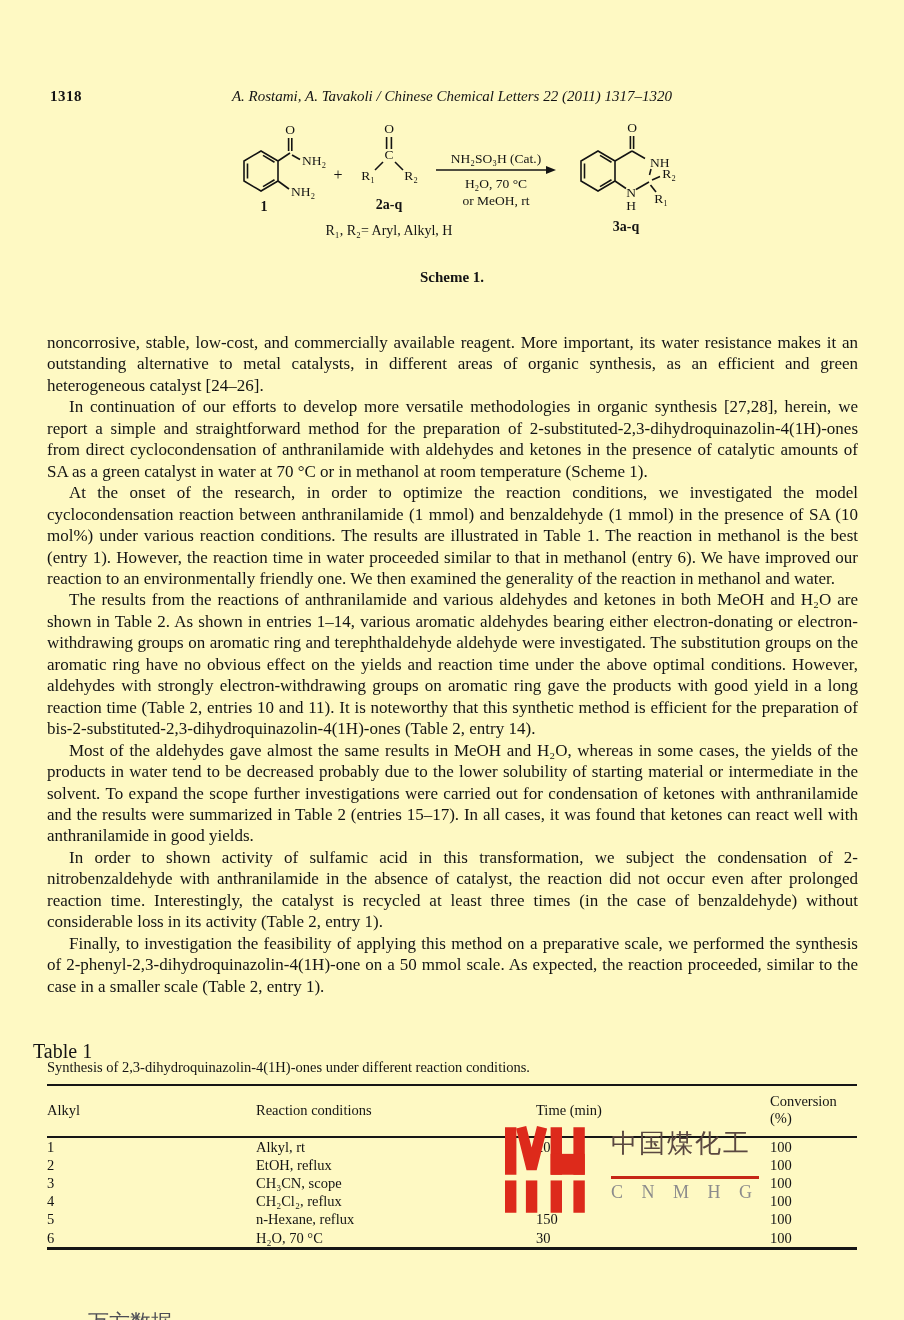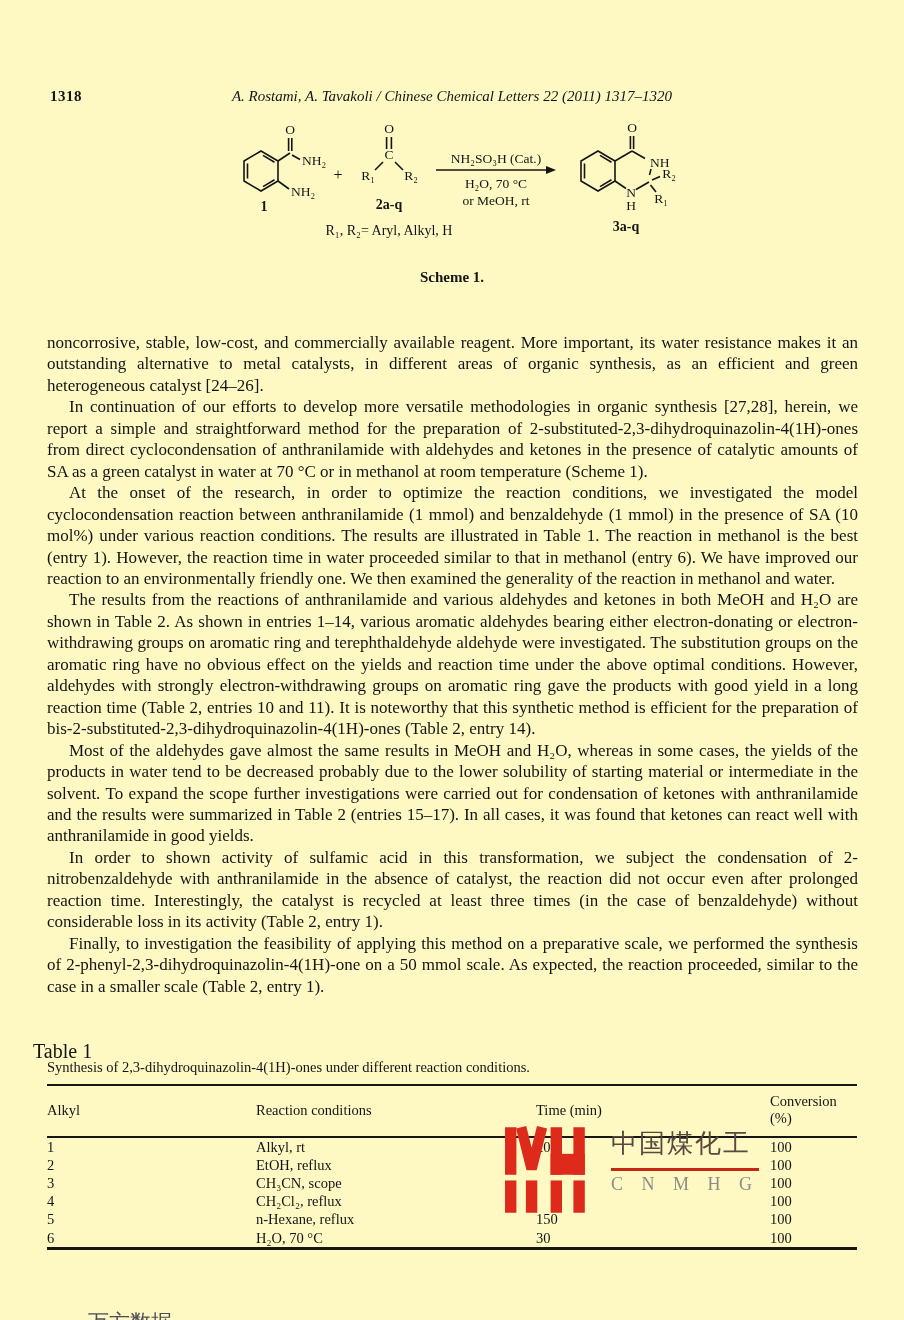--- a/index.html
+++ b/index.html
@@ -23,21 +23,21 @@
   .tbl-label{position:absolute;left:33px;top:1040px;font-size:20px;}
   .tbl-caption{position:absolute;left:47px;top:1059px;font-size:14.5px;}
   table.t1{position:absolute;left:47px;top:1084px;width:810px;border-collapse:collapse;table-layout:fixed;
     border-top:2.5px solid #161616;border-bottom:3.5px solid #161616;font-size:14.5px;}
   table.t1 col.c1{width:209px;} table.t1 col.c2{width:280px;} table.t1 col.c3{width:234px;} table.t1 col.c4{width:87px;}
   table.t1 th{font-weight:normal;text-align:left;padding:7px 0 9px 0;border-bottom:2px solid #161616;font-size:14.5px;}
   table.t1 td{padding:0;height:18.2px;vertical-align:middle;text-align:left;font-size:14.5px;}
   
   .watermark{position:absolute;left:505px;top:1126px;display:flex;align-items:flex-start;}
   .wm-text{margin-left:11px;}
-  .wm-cn{font-family:"DejaVu Sans",sans-serif;font-size:26px;letter-spacing:2px;line-height:34px;padding-bottom:8px;}
+  .wm-cn{font-family:"DejaVu Sans",sans-serif;font-size:26px;letter-spacing:2px;line-height:34px;padding-bottom:16px;}
   .wm-rule{height:0;border-bottom:3px solid;}
   .wm-latin{font-family:Liberation Serif, serif;font-size:18px;letter-spacing:7px;margin-top:3px;}
   
   .footer-brand{position:absolute;left:88px;top:1260px;font-family:"DejaVu Sans",sans-serif;font-size:21px;color:#4d4d55;margin-top:48px;}
 </style>
 </head>
 <body>
 
 <div id="page">
 

